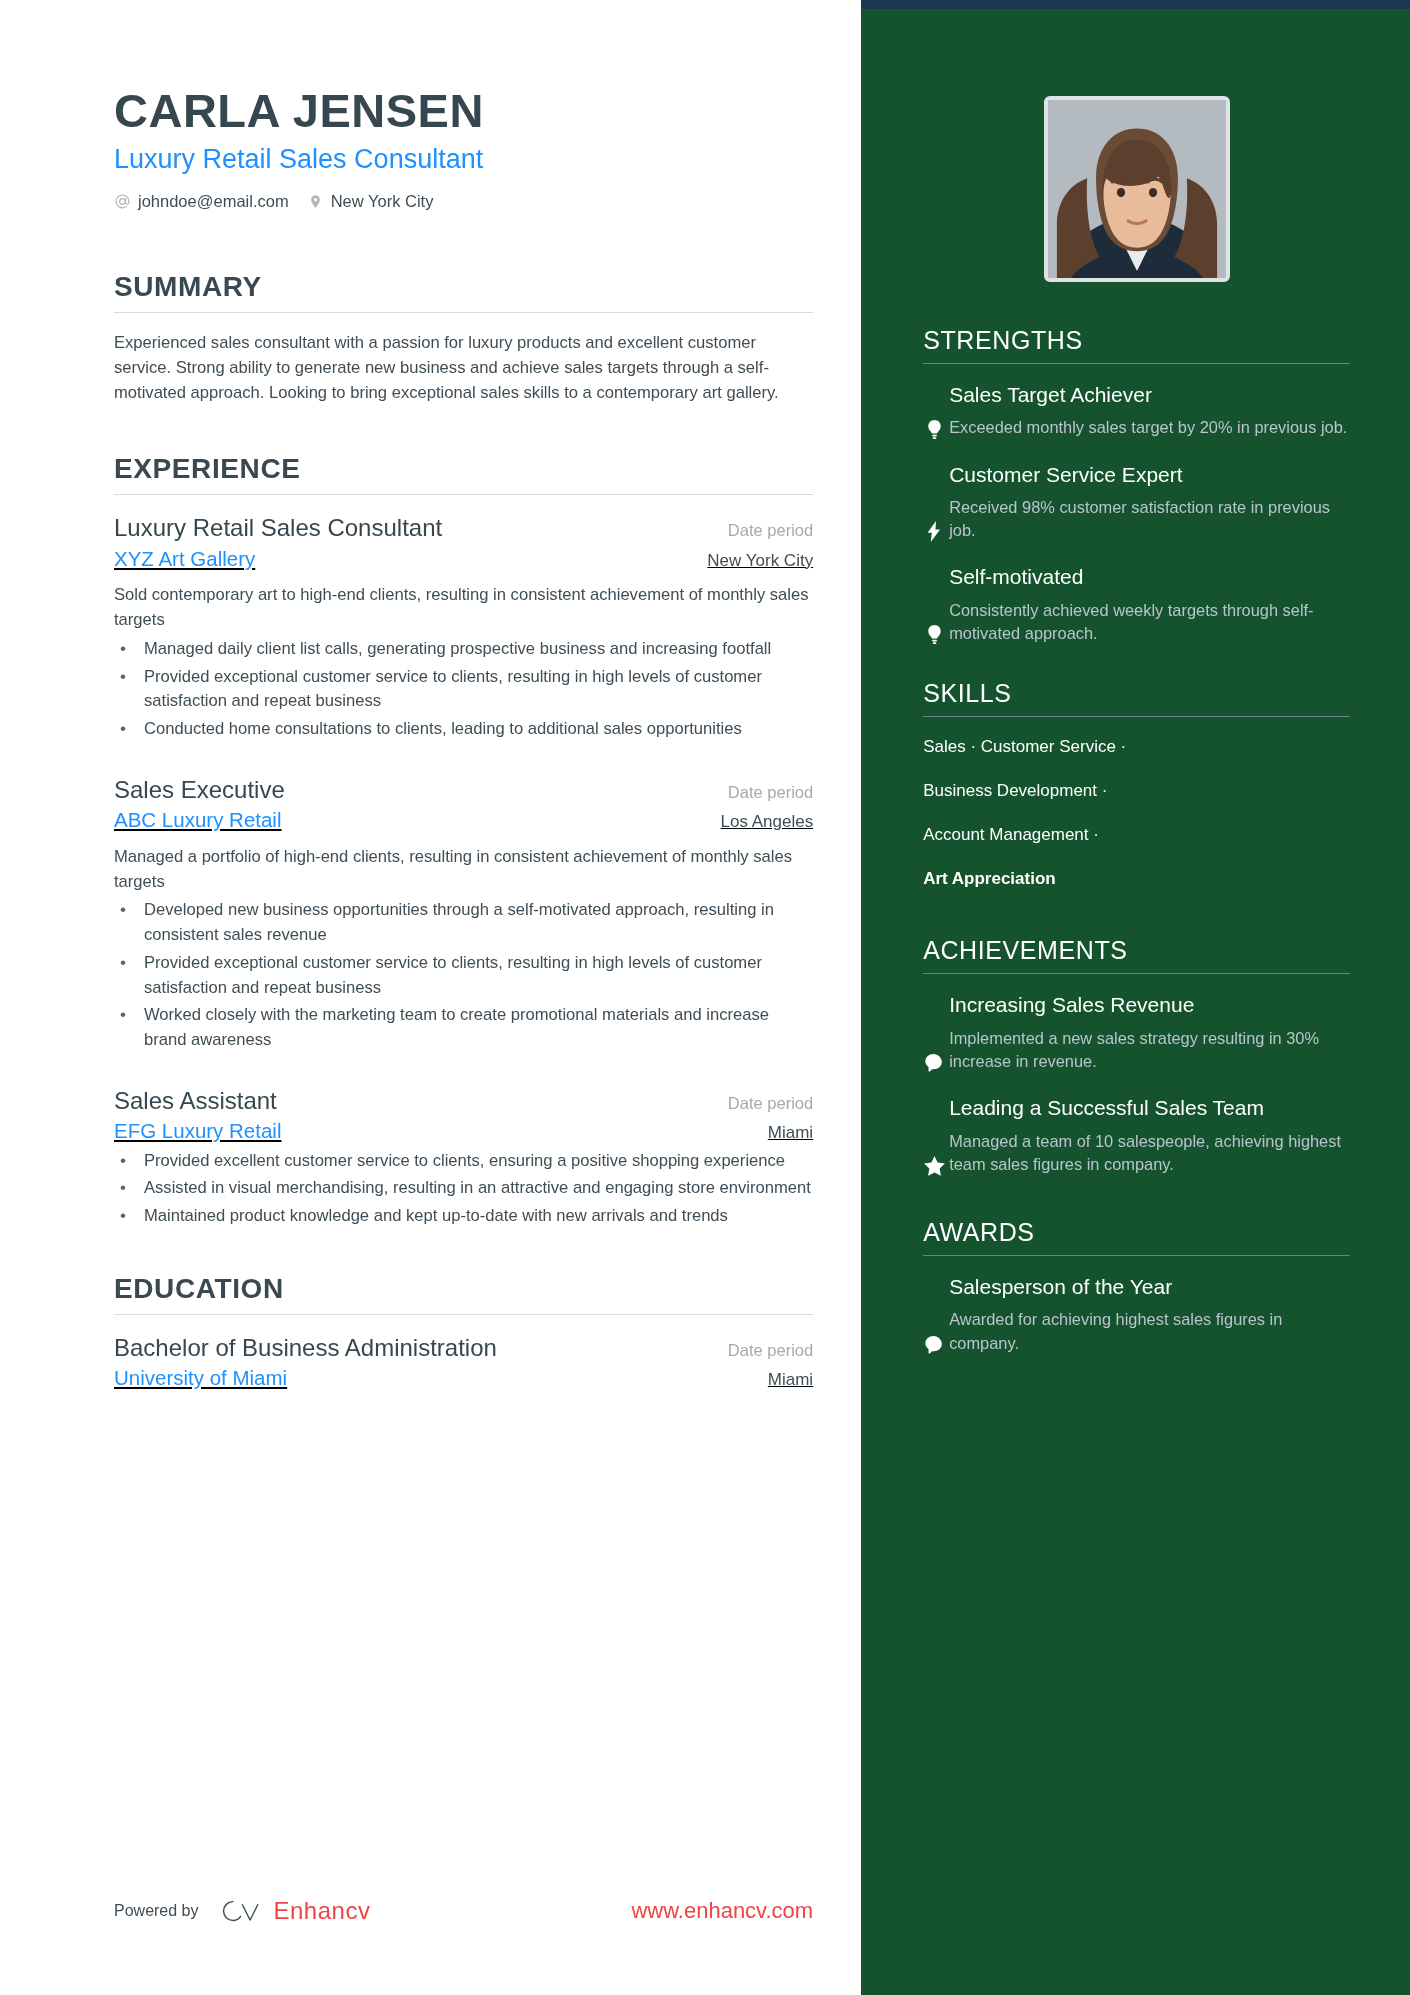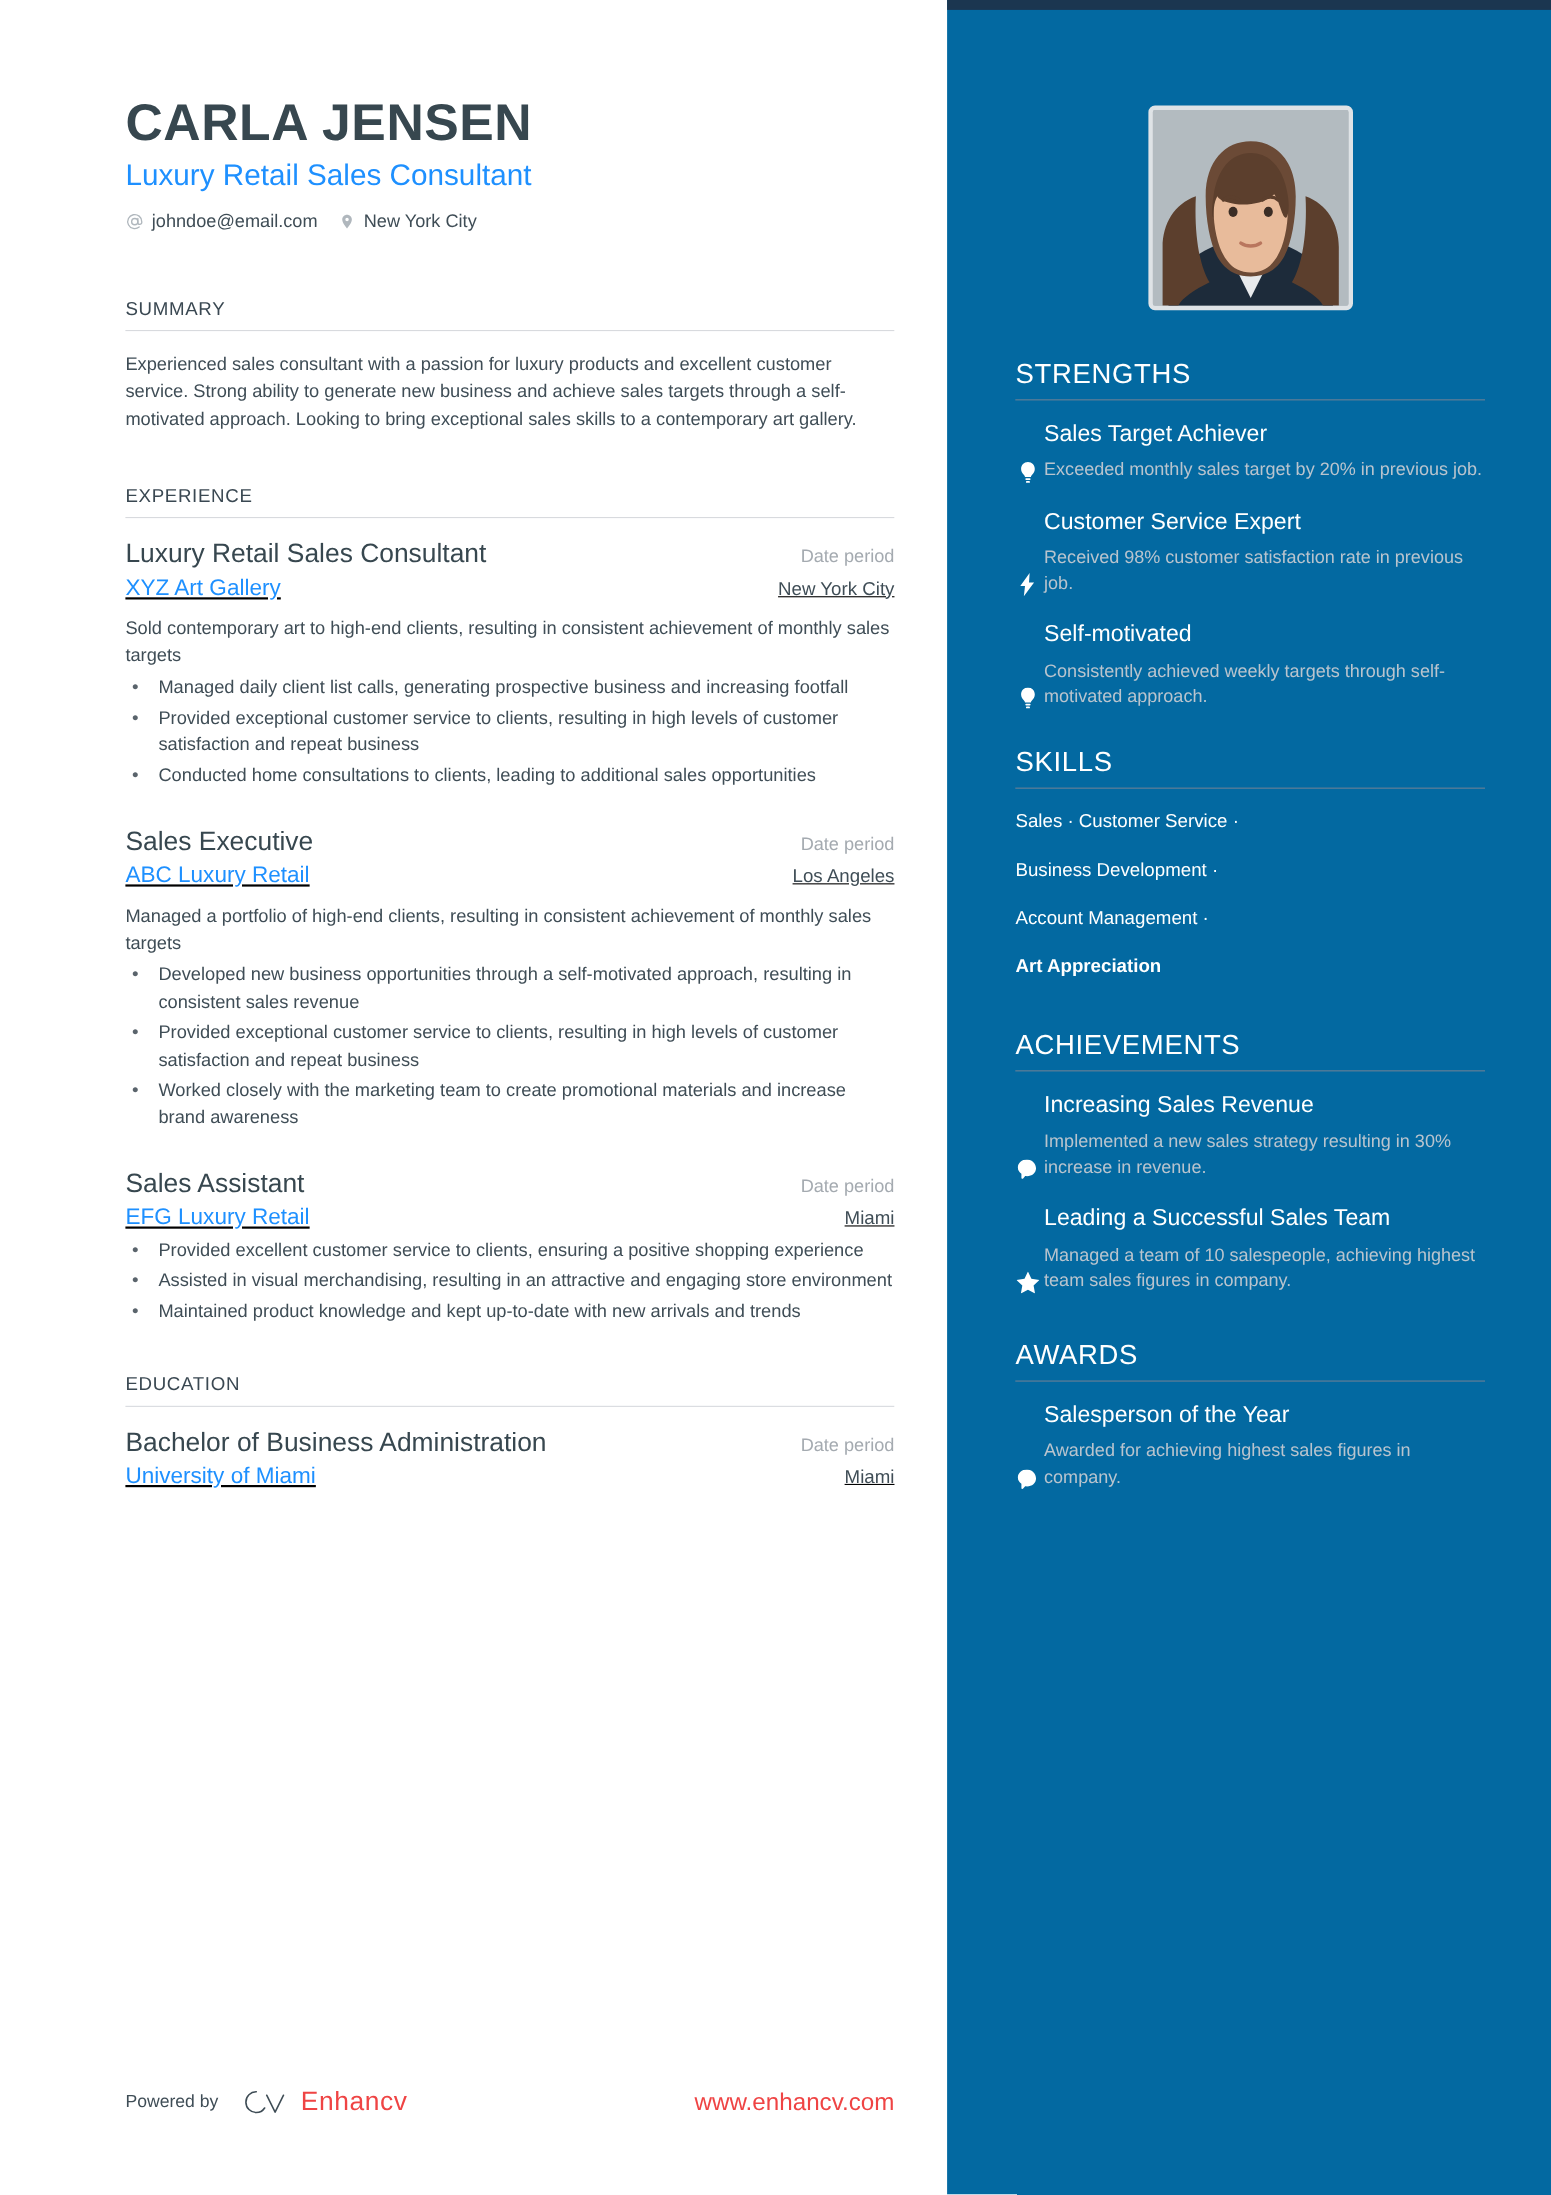--- a/index.html
+++ b/index.html
@@ -28,21 +28,21 @@
     font-size: 27px; font-weight: 400; color: #1e90ff;
     line-height: 1.2; margin-bottom: 16px;
   }
   .contact-row { display: flex; align-items: center; gap: 18px; margin-bottom: 0; }
   .contact-item { display: flex; align-items: center; gap: 7px; font-size: 16.5px; color: #3f4d56; }
   .contact-icon { display: inline-flex; align-items: center; justify-content: center; width: 17px; height: 17px; color: #b0b7bd; flex: none; }
   .contact-icon svg { display: block; }
 
   .section { margin-top: 0; }
   .section-head {
-    font-size: 17px; font-weight: 400; letter-spacing: 0.6px;
+    font-size: 28px; font-weight: 700; letter-spacing: 0.6px;
     color: #3a4852; padding-bottom: 9px;
   }
   .section-rule { border-bottom: 1px solid #d8dade; margin-bottom: 17px; }
 
   .summary-text {
     font-size: 16.6px; line-height: 1.52; color: #3f4d56;
     max-width: 760px;
   }
 
   .entry { margin-bottom: 6px; }
@@ -74,21 +74,21 @@
   .powered { font-size: 16px; color: #3f4d56; }
   .brand { display: flex; align-items: center; gap: 11px; }
   .brand-mark { width: 42px; height: 27px; color: #3f4d56; }
   .brand-mark svg { display: block; }
   .brand-name { font-size: 24px; color: #ef4444; letter-spacing: 0.5px; }
   .footer-url { font-size: 22px; color: #ef4444; }
 
   
   .side-col {
     width: 578px; height: 1995px;
-    background: #0369a1;
+    background: #14532d;
     padding: 0 60px 0 62px;
     position: relative;
   }
   .topbar { position: absolute; top: 0; left: 0; width: 100%; height: 9px; background: #1b3650; }
 
   .photo-wrap { padding-top: 96px; display: flex; justify-content: center; }
   .photo {
     width: 186px; height: 186px; border-radius: 6px;
     border: 4px solid #dfe3e6; overflow: hidden;
     background: #aeb6bb; position: relative;

